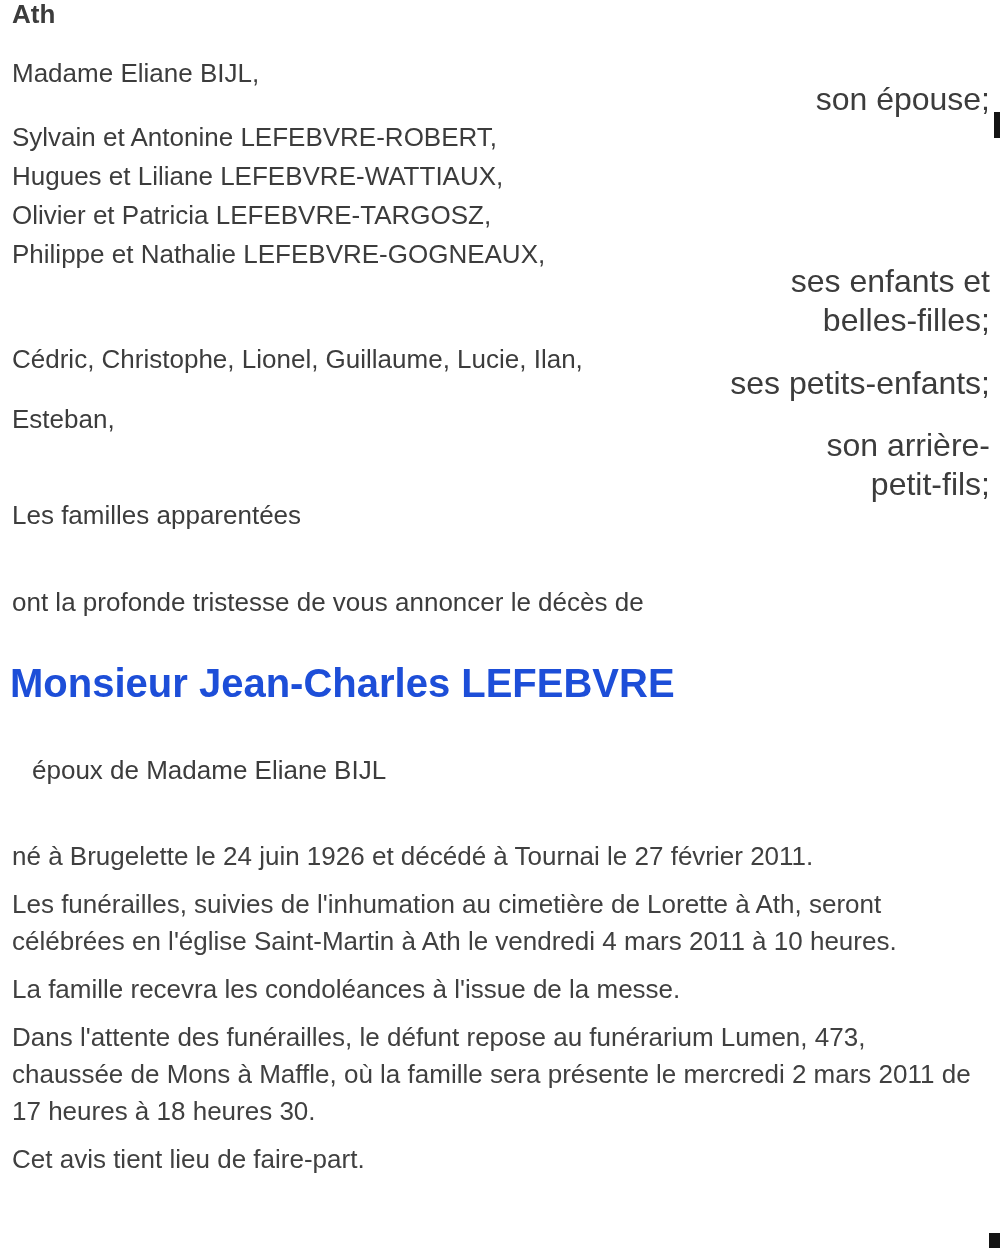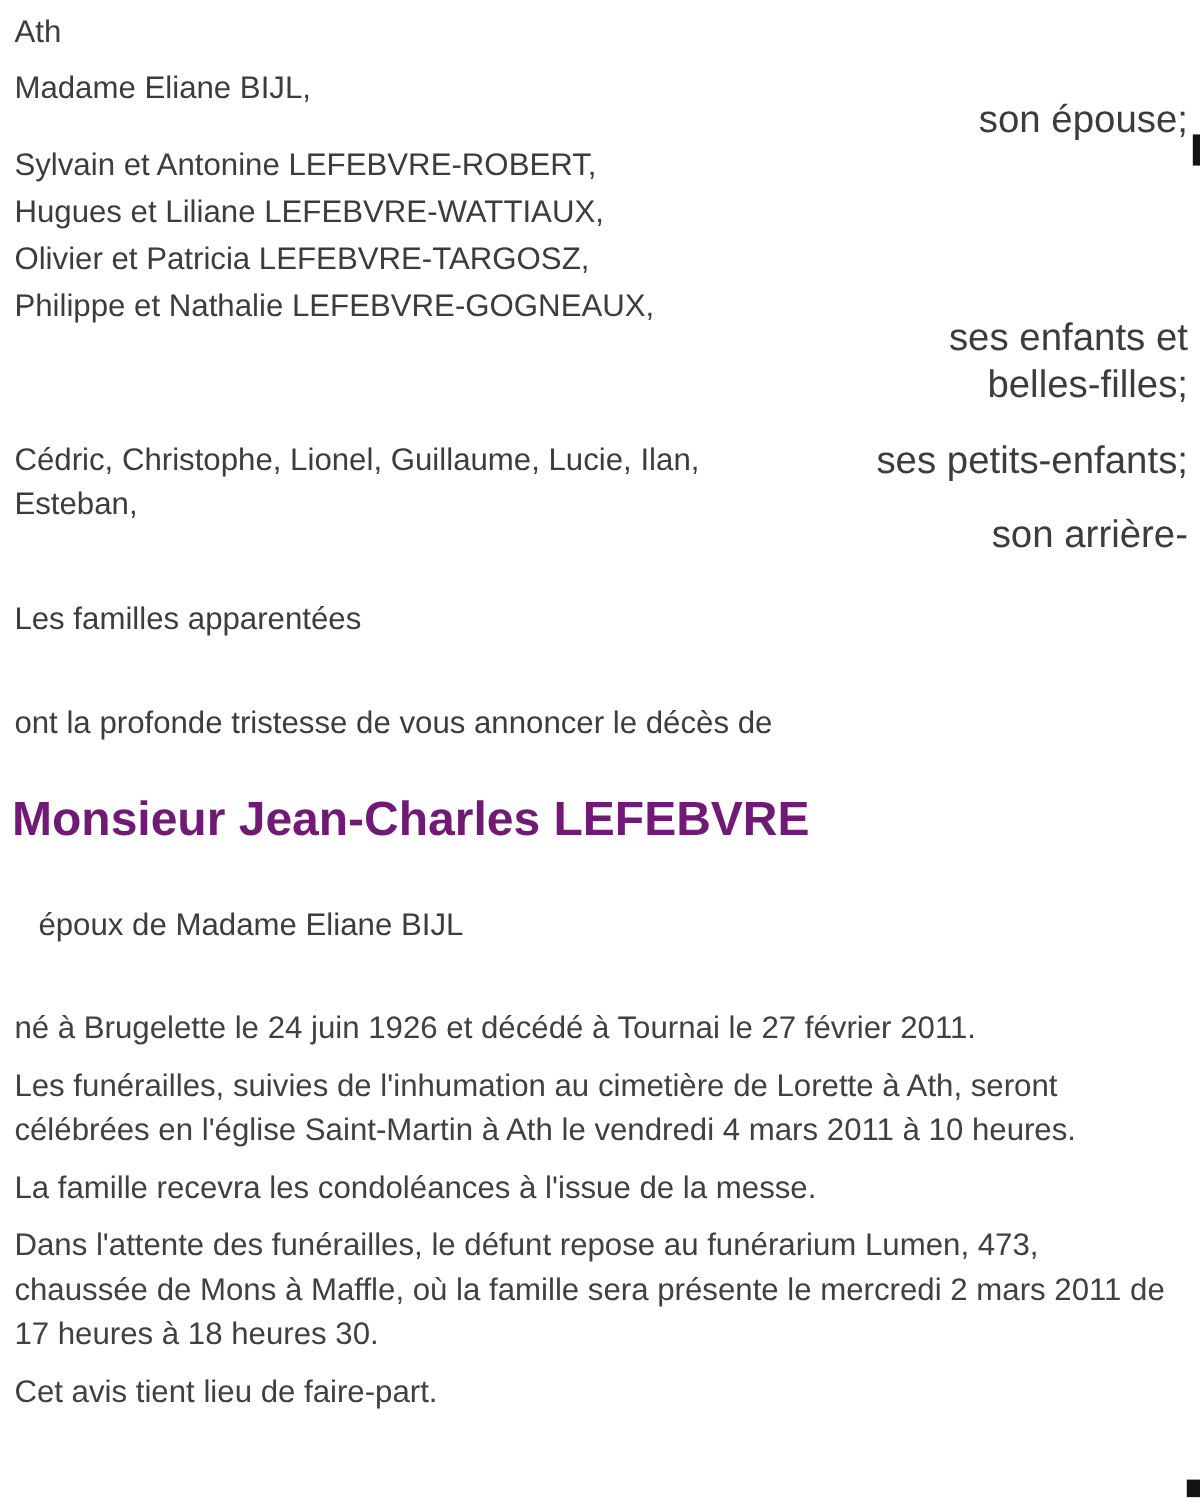--- a/index.html
+++ b/index.html
@@ -23,44 +23,44 @@
   }
   .rel {
     position: absolute;
     left: 12px;
     right: 10px;
     font-size: 32px;
     line-height: 28px;
     text-align: right;
     white-space: nowrap;
   }
-  .city     { top: 12px; }
+  .city     { top: 0; font-weight: bold; }
   .sp-name  { top: 59px; }
   .sp-rel   { top: 85px; }
   .child-0  { top: 123px; }
   .child-1  { top: 162px; }
   .child-2  { top: 201px; }
   .child-3  { top: 240px; }
   .ch-rel-1 { top: 267px; }
   .ch-rel-2 { top: 306px; }
-  .gc-line  { top: 345px; margin-top: 24px; }
+  .gc-line  { top: 345px; }
   .gc-rel   { top: 369px; }
   .ggc-line { top: 405px; }
   .ggc-rel-1{ top: 431px; }
   .ggc-rel-2{ top: 470px; }
   .families { top: 501px; }
   .intro    { top: 588px; }
   .deceased {
     position: absolute;
     left: 10px;
     top: 659px;
     font-size: 40px;
     line-height: 48px;
     font-weight: bold;
-    color: #701a75;
+    color: #1d4ed8;
     white-space: nowrap;
   }
   .spouse-of { top: 756px; margin-left: 20px; }
   .details {
     position: absolute;
     left: 12px;
     top: 838px;
     width: 968px;
   }
   .details p {
@@ -101,20 +101,21 @@
   <div class="ln child-2">Olivier et Patricia LEFEBVRE-TARGOSZ,</div>
   <div class="ln child-3">Philippe et Nathalie LEFEBVRE-GOGNEAUX,</div>
   <div class="rel ch-rel-1">ses enfants et</div>
   <div class="rel ch-rel-2">belles-filles;</div>
 
   <div class="ln gc-line">Cédric, Christophe, Lionel, Guillaume, Lucie, Ilan,</div>
   <div class="rel gc-rel">ses petits-enfants;</div>
 
   <div class="ln ggc-line">Esteban,</div>
   <div class="rel ggc-rel-1">son arrière-</div>
+  <div class="rel ggc-rel-2">petit-fils;</div>
 
   <div class="ln families">Les familles apparentées</div>
 
   <div class="ln intro">ont la profonde tristesse de vous annoncer le décès de</div>
 
   <div class="deceased">Monsieur Jean-Charles LEFEBVRE</div>
 
   <div class="ln spouse-of">époux de Madame Eliane BIJL</div>
 
   <div class="details">

